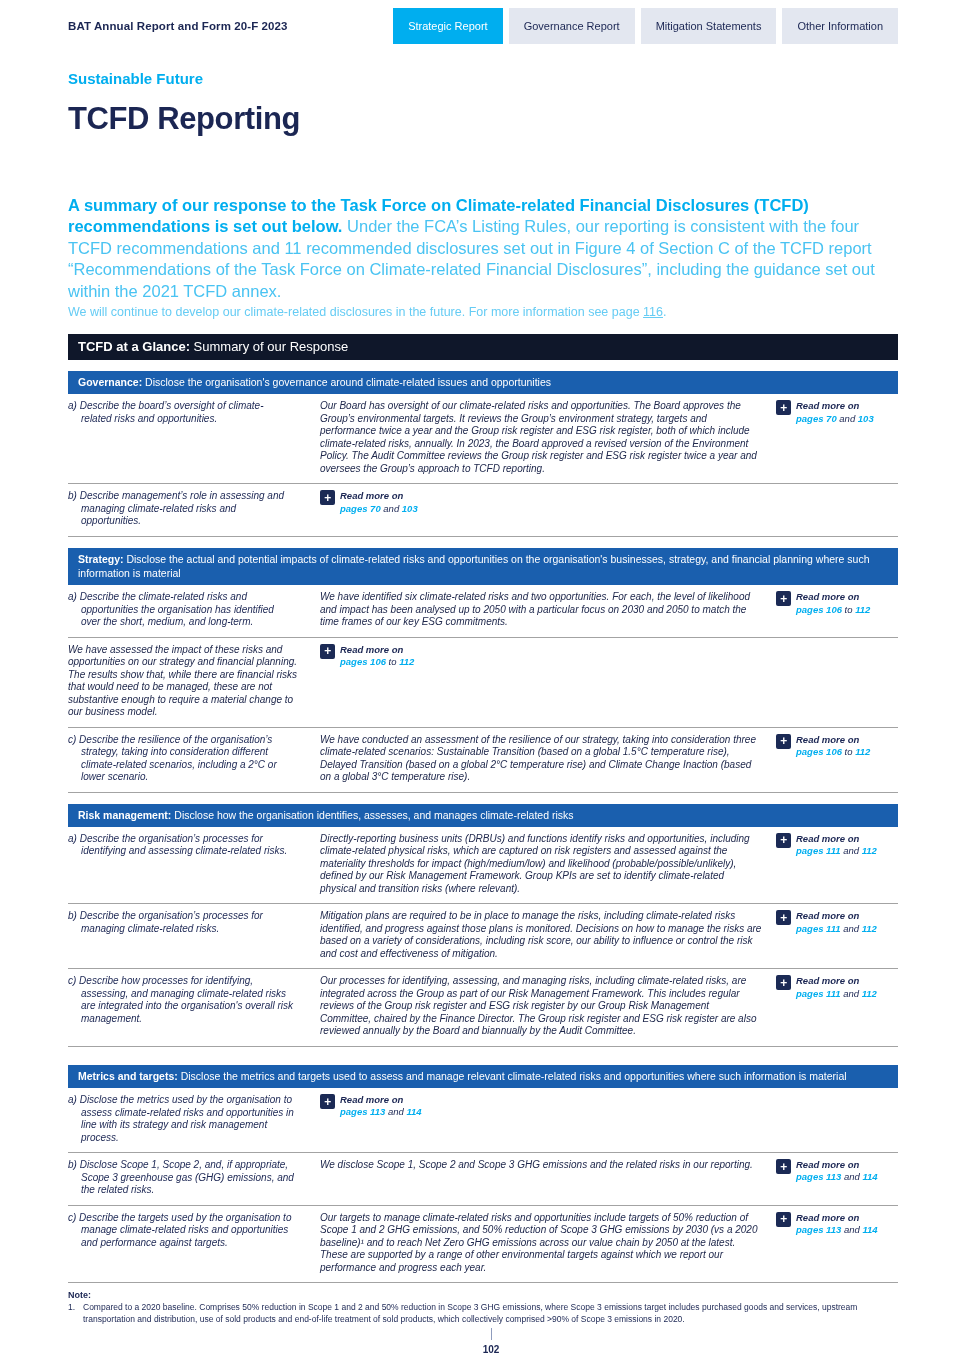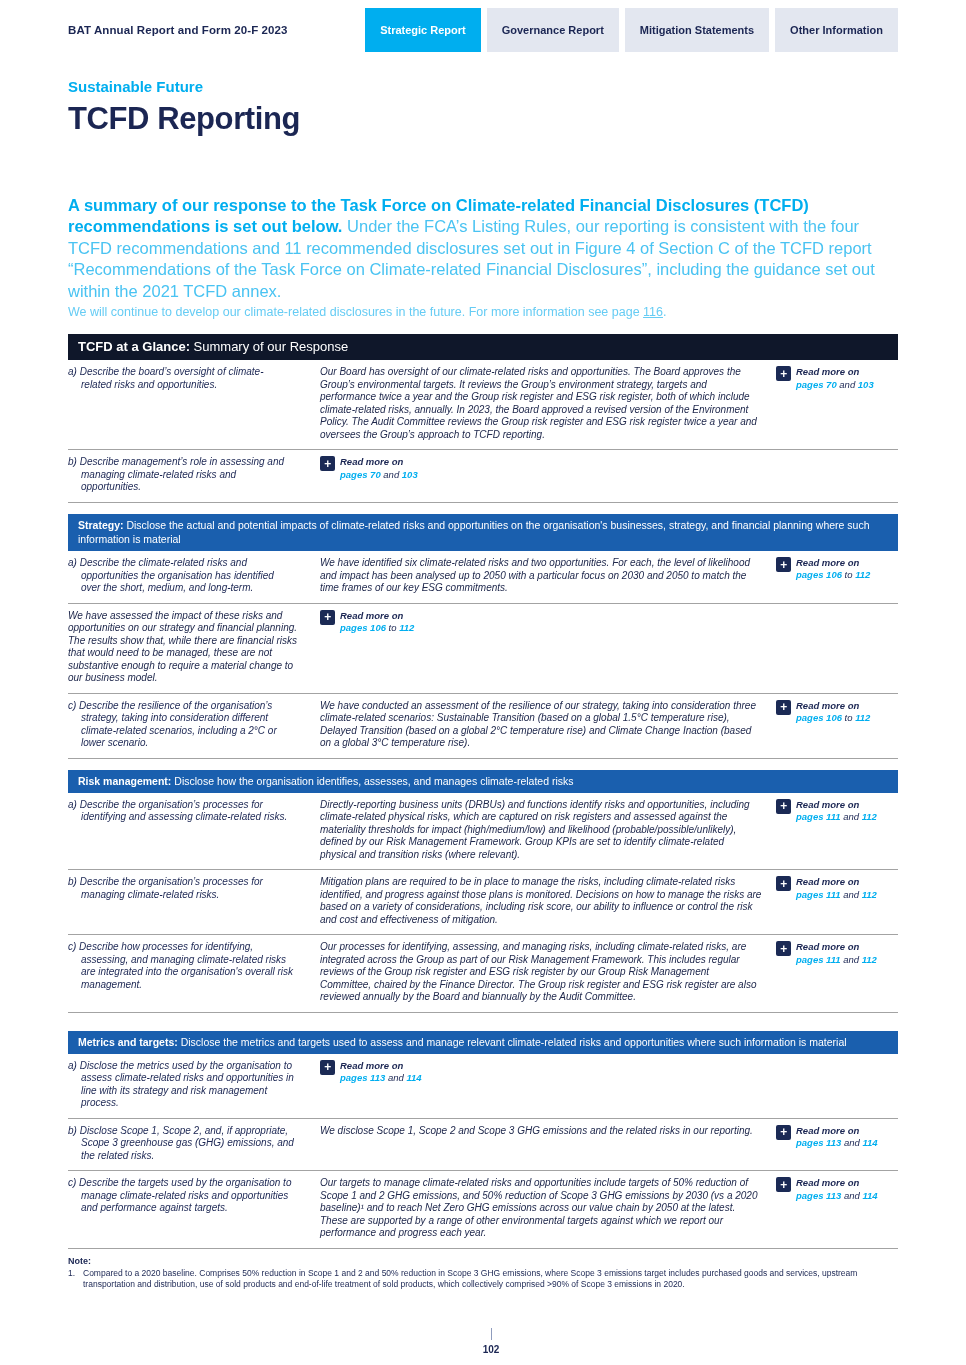--- a/index.html
+++ b/index.html
@@ -4,26 +4,26 @@
 <style>
   * { margin:0; padding:0; box-sizing:border-box; }
   html,body { background:#ffffff; }
   body { font-family:"Liberation Sans", sans-serif; color:#1b2653; }
   .page { width:966px; height:1365px; margin:0 auto; position:relative; background:#fff; overflow:hidden; }
 
   
   .topbar { display:flex; align-items:center; justify-content:space-between; padding:8px 68px 0 68px; }
   .report-title { font-size:11.5px; font-weight:700; color:#1b2653; letter-spacing:0.1px; }
   .tabs { display:flex; gap:6px; }
-  .tab { background:#e3e7f0; color:#1b2653; font-size:11px; font-weight:700; height:44px; padding:0 15px; display:flex; align-items:center; cursor:pointer; }
+  .tab { background:#e3e7f0; color:#1b2653; font-size:11px; font-weight:400; height:36px; padding:0 15px; display:flex; align-items:center; cursor:pointer; }
   .tab.active { background:#00aeef; color:#ffffff; }
 
   .content { padding:0 68px; }
   .eyebrow { margin-top:26px; font-size:15px; font-weight:700; color:#00aeef; }
-  .title { margin-top:6px; font-size:31px; font-weight:700; color:#1b2653; letter-spacing:-0.4px; }
+  .title { margin-top:14px; font-size:31px; font-weight:700; color:#1b2653; letter-spacing:-0.4px; }
 
   .intro { margin-top:58px; font-size:16.5px; line-height:1.3; color:#49c3f2; font-weight:400; }
   .intro strong { color:#00aeef; font-weight:700; }
   .intro-note { margin-top:3px; font-size:12.5px; color:#66ccf4; }
   .intro-note a { color:inherit; text-decoration:underline; cursor:pointer; }
 
   .glance-header { margin-top:15px; background:#0f172a; color:#fff; font-size:13px; padding:5px 10px 6px 10px; }
   .glance-header strong { font-weight:700; }
 
   .section-bar { background:#1a5fae; color:#fff; font-size:10.5px; line-height:1.35; padding:4px 10px 5px 10px; margin-top:11px; }
@@ -67,20 +67,21 @@
 
     <div class="eyebrow">Sustainable Future</div>
     <h1 class="title">TCFD Reporting</h1>
 
     <p class="intro"><strong>A summary of our response to the Task Force on Climate-related Financial Disclosures (TCFD) recommendations is set out below.</strong><span> Under the FCA’s Listing Rules, our reporting is consistent with the four TCFD recommendations and 11 recommended disclosures set out in Figure 4 of Section C of the TCFD report “Recommendations of the Task Force on Climate-related Financial Disclosures”, including the guidance set out within the 2021 TCFD annex.</span></p>
     <p class="intro-note"><span>We will continue to develop our climate-related disclosures in the future. For more information see page </span><a>116</a><span>.</span></p>
 
     <div class="glance-header"><strong>TCFD at a Glance:</strong><span> Summary of our Response</span></div>
 
     <section class="tcfd-section">
+      <div class="section-bar"><strong>Governance:</strong><span> Disclose the organisation's governance around climate-related issues and opportunities</span></div>
 
       <div class="row">
         <div class="col-q">a) Describe the board’s oversight of climate-related risks and opportunities.</div>
         <div class="col-r">Our Board has oversight of our climate-related risks and opportunities. The Board approves the Group’s environmental targets. It reviews the Group’s environment strategy, targets and performance twice a year and the Group risk register and ESG risk register, both of which include climate-related risks, annually. In 2023, the Board approved a revised version of the Environment Policy. The Audit Committee reviews the Group risk register and ESG risk register twice a year and oversees the Group’s approach to TCFD reporting.</div>
         <div class="col-link">
           <span class="plus-icon">+</span>
           <span class="rm-text"><span>Read more on</span><br><a class="rm-page">pages 70</a> <span class="rm-conn">and</span> <a class="rm-page">103</a></span>
         </div>
       </div>
 

